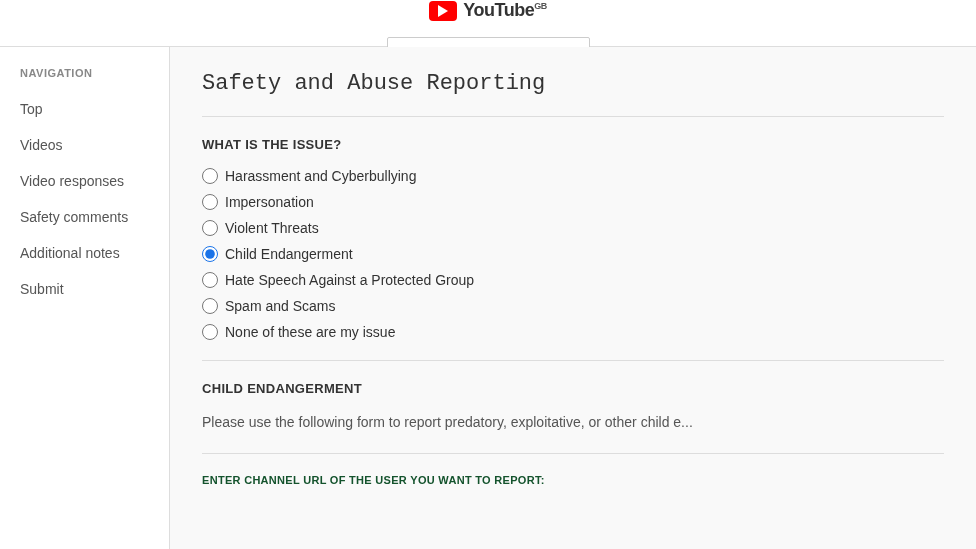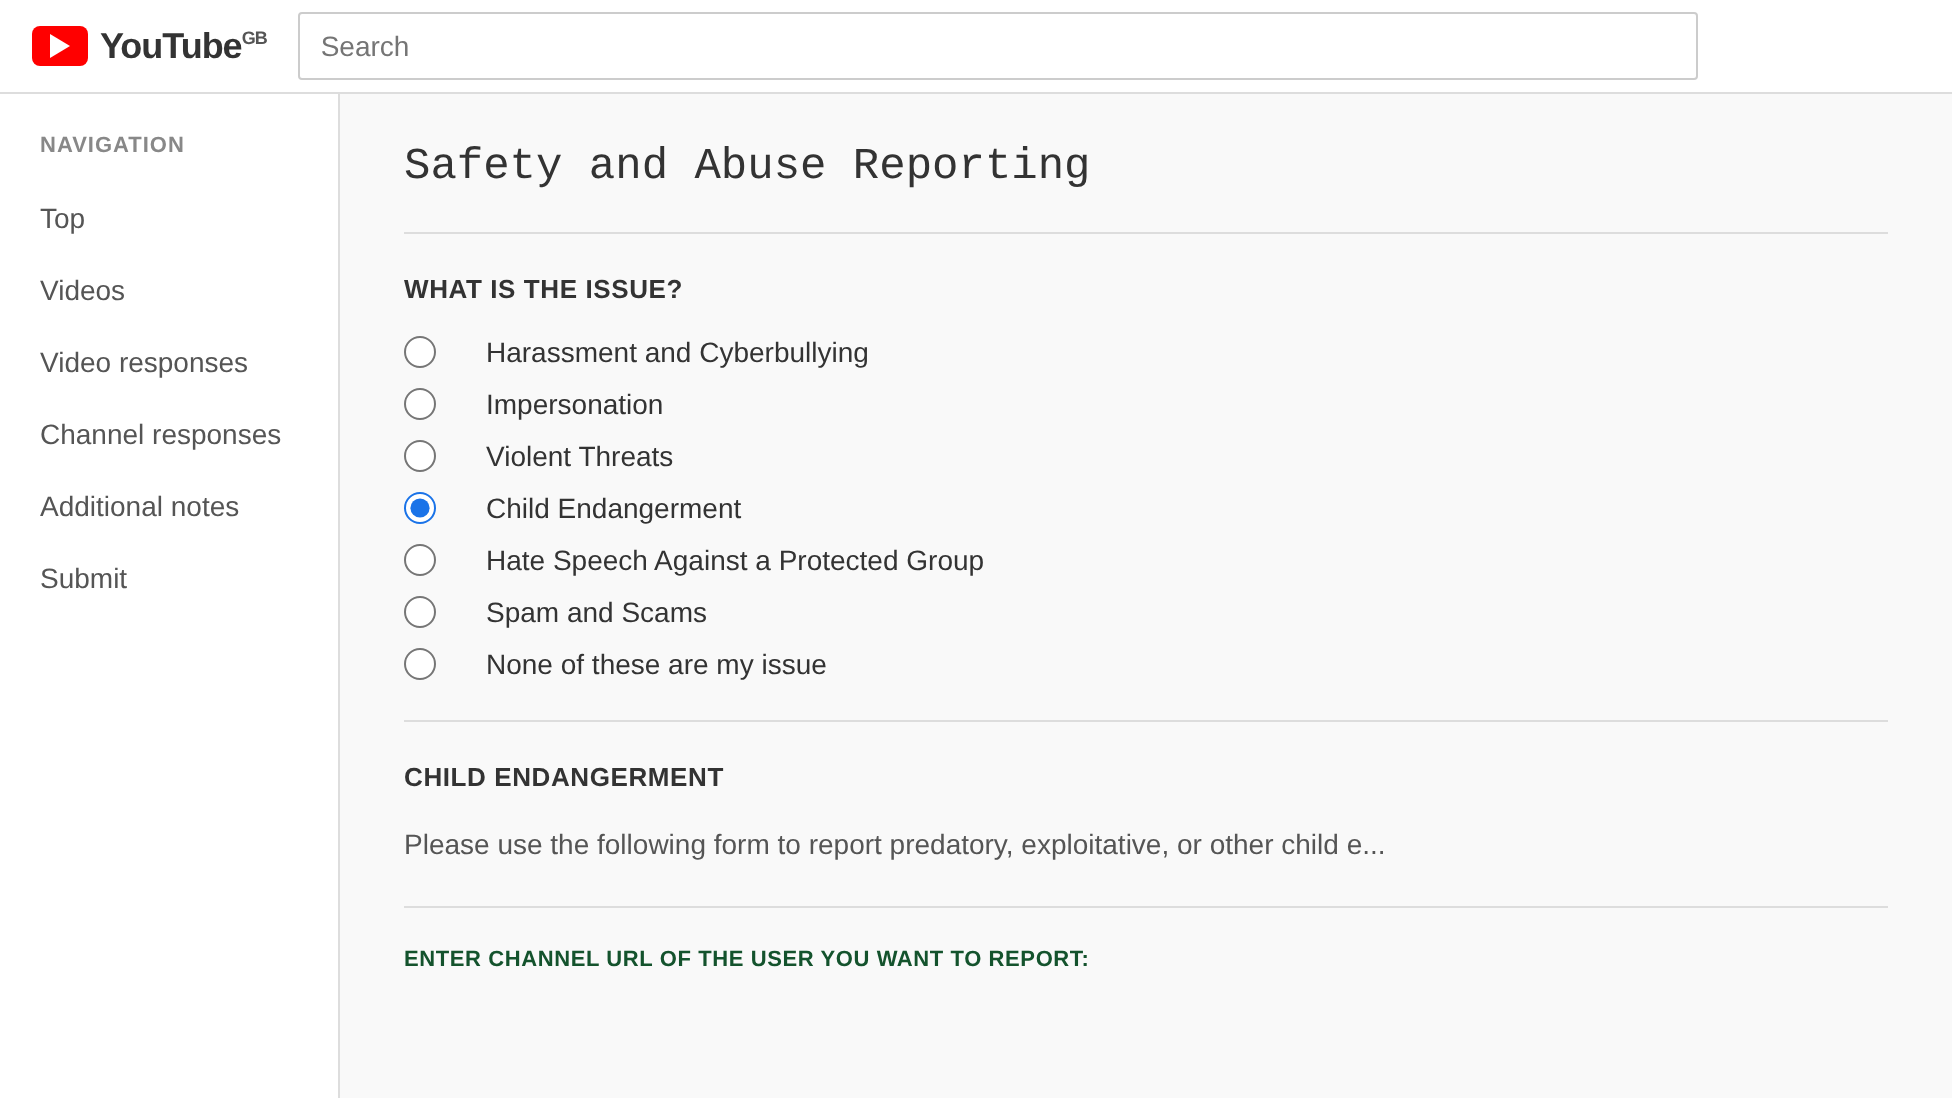--- a/index.html
+++ b/index.html
@@ -7,20 +7,21 @@
 
     
     #header {
       display: flex;
       align-items: center;
       background: #fff;
       padding: 0 16px;
       height: 47px;
       border-bottom: 1px solid #ddd;
       gap: 16px;
+      flex-direction: column;
     }
     #logo-area {
       display: flex;
       align-items: center;
       gap: 6px;
     }
     #youtube-icon {
       background: #ff0000;
       border-radius: 4px;
       width: 28px;
@@ -113,21 +114,21 @@
     #issue-label {
       font-size: 13px;
       font-weight: bold;
       color: #333;
       margin-bottom: 16px;
       letter-spacing: 0.3px;
     }
     .radio-option {
       display: flex;
       align-items: center;
-      gap: 25px;
+      gap: 7px;
       margin-bottom: 10px;
       cursor: pointer;
     }
     .radio-option input[type="radio"] {
       width: 16px;
       height: 16px;
       accent-color: #1a73e8;
       cursor: pointer;
     }
     .radio-label {
@@ -183,21 +184,21 @@
   </div>
 </div>
 
 <div id="main-layout">
 
   <div id="sidebar">
     <div id="sidebar-nav-label">NAVIGATION</div>
     <div class="sidebar-item">Top</div>
     <div class="sidebar-item">Videos</div>
     <div class="sidebar-item">Video responses</div>
-    <div class="sidebar-item">Channel responses</div>
+    <div class="sidebar-item">Safety comments</div>
     <div class="sidebar-item">Additional notes</div>
     <div class="sidebar-item">Submit</div>
   </div>
 
   <div id="content">
     <h1 id="page-title">Safety and Abuse Reporting</h1>
     <hr id="divider-top">
 
     <div id="issue-section">
       <div id="issue-label">WHAT IS THE ISSUE?</div>

